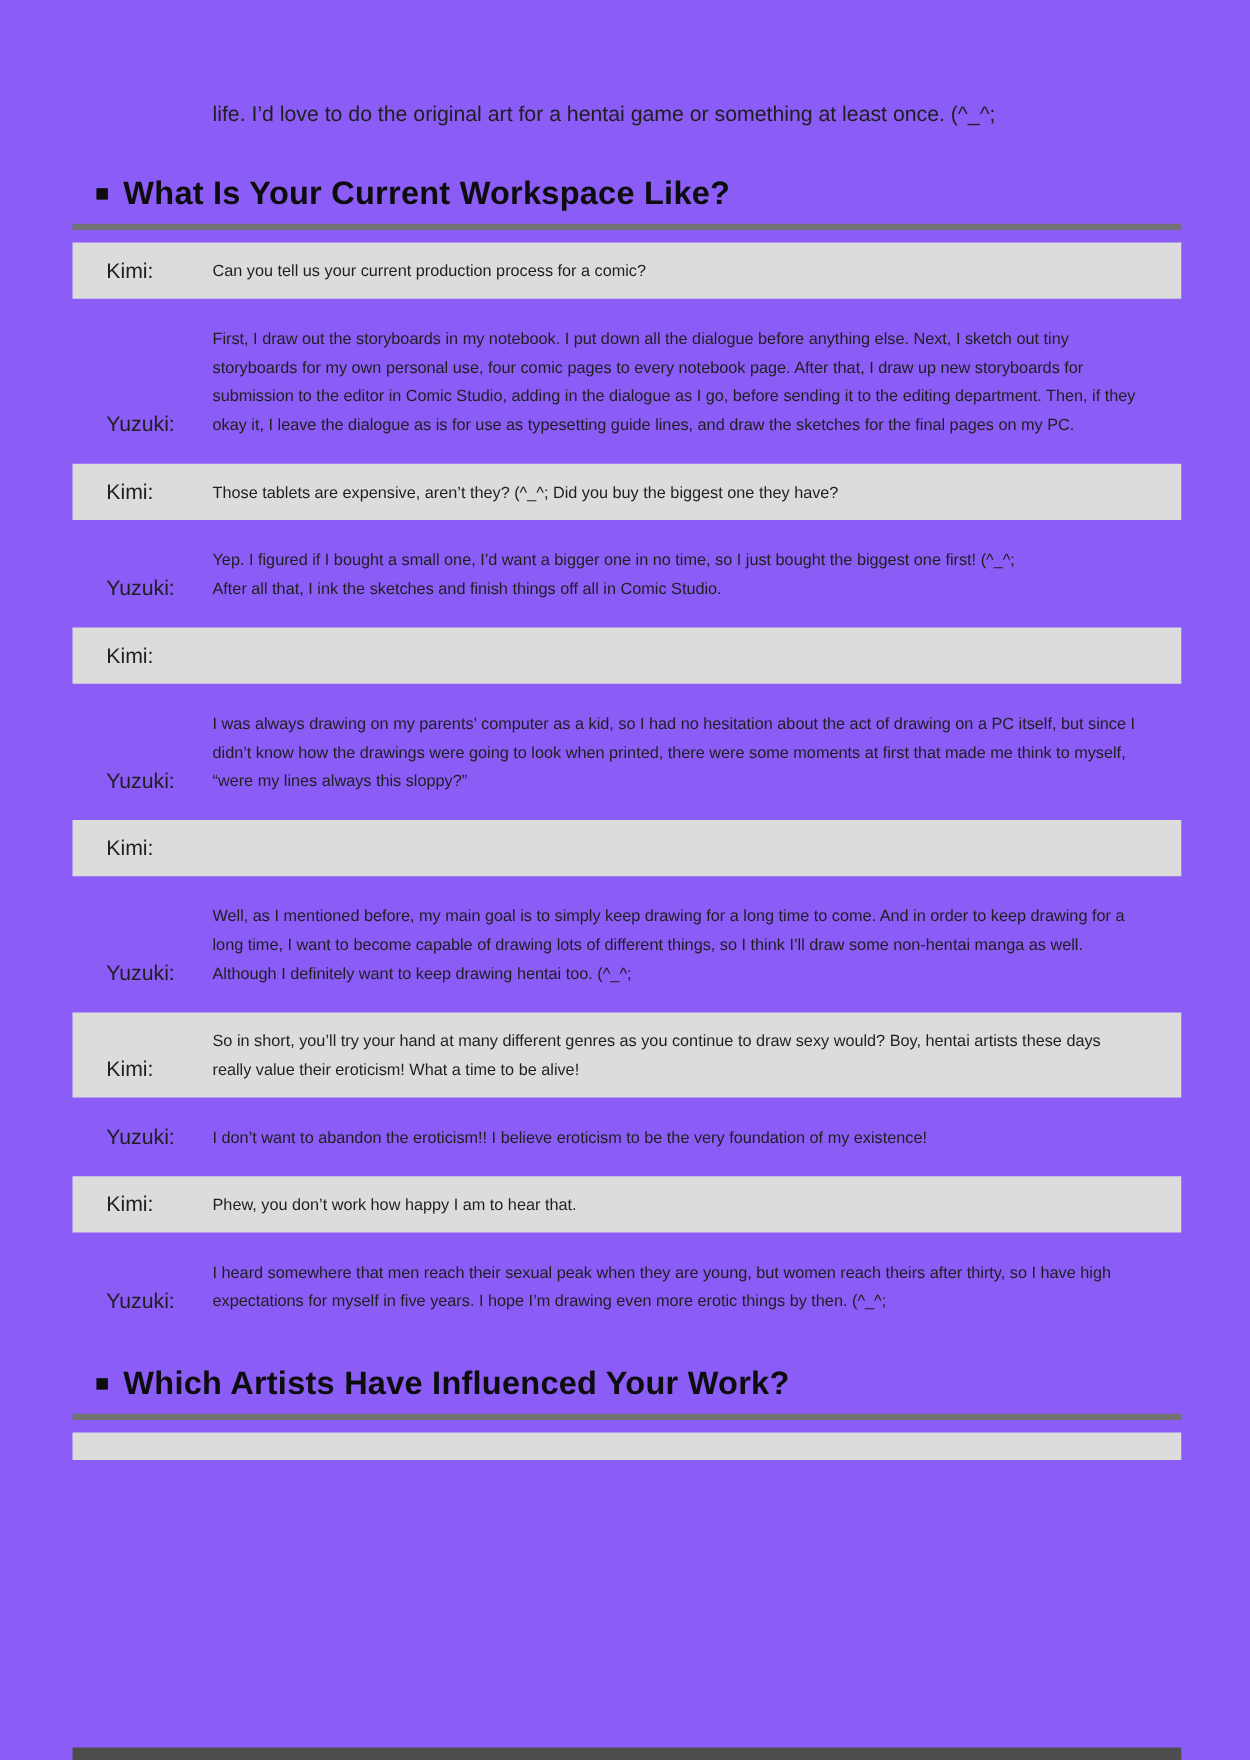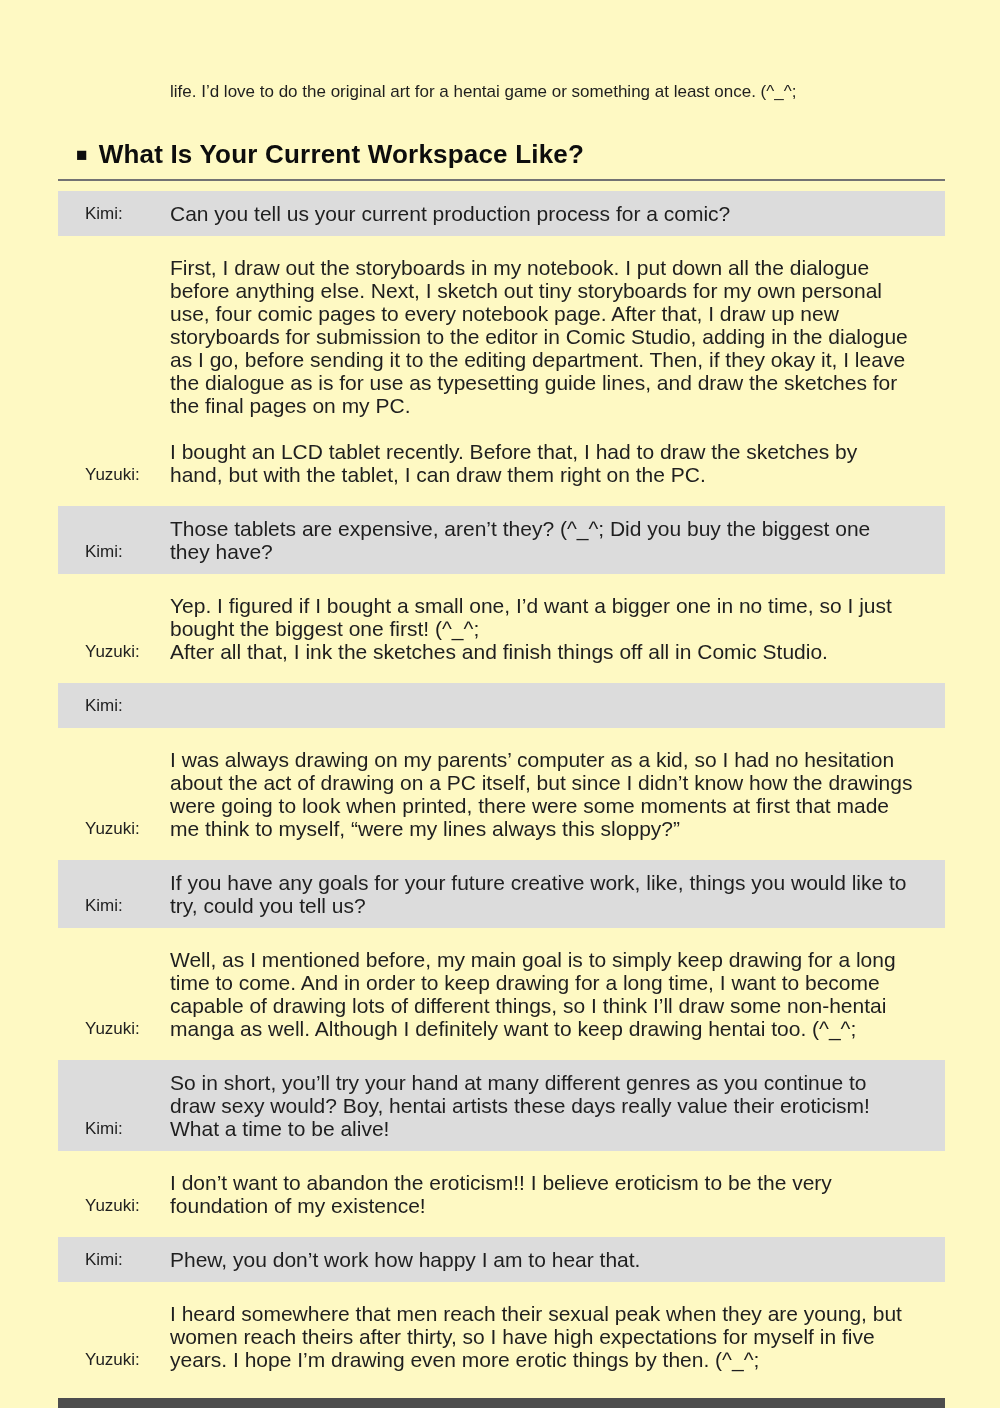--- a/index.html
+++ b/index.html
@@ -11,38 +11,38 @@
     width: 1000px;
     height: 1408px;
     font-family: "Liberation Sans", sans-serif;
     color: #1f1f1f;
   }
   .page {
     position: relative;
     width: 1000px;
     height: 1408px;
     overflow: hidden;
-    background: #fef9c3;
+    background: #8b5cf6;
   }
   .content {
     padding: 0 55px 0 58px;
   }
   .top-line {
     margin: 80px 0 0 112px;
     font-size: 17px;
     line-height: 23px;
   }
   .section-heading {
     margin: 36px 0 0 0;
     padding: 0 0 9px 18px;
     font-size: 26px;
     font-weight: bold;
     color: #0d0d0d;
     letter-spacing: 0.2px;
-    border-bottom: 2px solid #737373;
+    border-bottom: 5px solid #737373;
   }
   .section-heading .bullet {
     font-size: 19px;
     margin-right: 11px;
     position: relative;
     top: -2px;
   }
   .rows {
     margin-top: 10px;
   }
@@ -55,21 +55,21 @@
   .row.gray {
     background: #dcdcdc;
   }
   .speaker {
     flex: 0 0 85px;
     font-size: 17px;
     line-height: 23px;
   }
   .dialogue {
     flex: 1;
-    font-size: 21px;
+    font-size: 13px;
     line-height: 23px;
   }
   .dialogue p {
     margin: 0;
     white-space: pre-line;
   }
   .dialogue p + p {
     margin-top: 23px;
   }
   .section-heading.second {
@@ -102,21 +102,20 @@
           <span class="speaker">Kimi:</span>
           <div class="dialogue">
             <p>Can you tell us your current production process for a comic?</p>
           </div>
         </div>
 
         <div class="row">
           <span class="speaker">Yuzuki:</span>
           <div class="dialogue">
             <p>First, I draw out the storyboards in my notebook. I put down all the dialogue before anything else. Next, I sketch out tiny storyboards for my own personal use, four comic pages to every notebook page. After that, I draw up new storyboards for submission to the editor in Comic Studio, adding in the dialogue as I go, before sending it to the editing department. Then, if they okay it, I leave the dialogue as is for use as typesetting guide lines, and draw the sketches for the final pages on my PC.</p>
-            <p>I bought an LCD tablet recently. Before that, I had to draw the sketches by hand, but with the tablet, I can draw them right on the PC.</p>
           </div>
         </div>
 
         <div class="row gray">
           <span class="speaker">Kimi:</span>
           <div class="dialogue">
             <p>Those tablets are expensive, aren’t they? (^_^; Did you buy the biggest one they have?</p>
           </div>
         </div>
 
@@ -134,23 +133,20 @@
 
         <div class="row">
           <span class="speaker">Yuzuki:</span>
           <div class="dialogue">
             <p>I was always drawing on my parents’ computer as a kid, so I had no hesitation about the act of drawing on a PC itself, but since I didn’t know how the drawings were going to look when printed, there were some moments at first that made me think to myself, “were my lines always this sloppy?”</p>
           </div>
         </div>
 
         <div class="row gray">
           <span class="speaker">Kimi:</span>
-          <div class="dialogue">
-            <p>If you have any goals for your future creative work, like, things you would like to try, could you tell us?</p>
-          </div>
         </div>
 
         <div class="row">
           <span class="speaker">Yuzuki:</span>
           <div class="dialogue">
             <p>Well, as I mentioned before, my main goal is to simply keep drawing for a long time to come. And in order to keep drawing for a long time, I want to become capable of drawing lots of different things, so I think I’ll draw some non-hentai manga as well. Although I definitely want to keep drawing hentai too. (^_^;</p>
           </div>
         </div>
 
         <div class="row gray">

